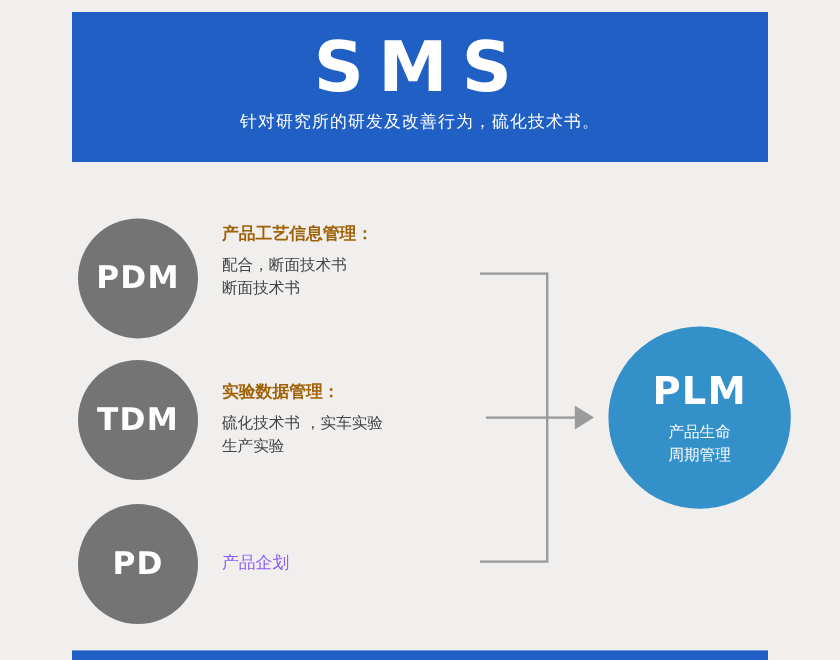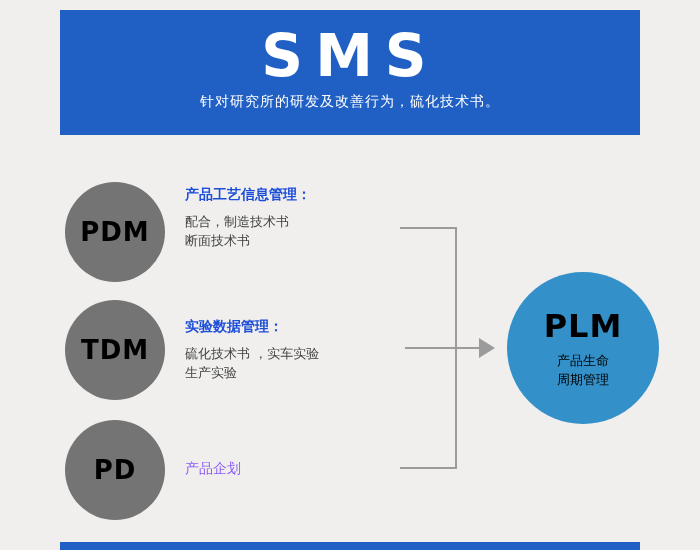--- a/index.html
+++ b/index.html
@@ -45,35 +45,35 @@
   }
 
   
   .circle {
     position: absolute;
     width: 100px; height: 100px;
     border-radius: 50%;
     display: flex;
     flex-direction: column;
     justify-content: center;
-    color: #000000;
+    color: #ffffff;
     text-align: center;
   }
   .circle.gray { background: #757474; left: 65px; }
   .circle .abbr { font-size: 26px; font-weight: bold; letter-spacing: 1px; }
   .circle-pdm { top: 182px; }
   .circle-tdm { top: 300px; }
   .circle-pd  { top: 420px; }
 
   
   .textblock { position: absolute; left: 185px; color: #444444; }
   .textblock .heading {
     font-size: 14px;
     font-weight: bold;
-    color: #1d4ed8;
+    color: #a16207;
     margin-bottom: 8px;
   }
   .textblock .line { font-size: 13px; line-height: 19px; }
   .block-pdm { top: 186px; }
   .block-tdm { top: 318px; }
   .block-pd  { top: 460px; }
   .block-pd .heading { font-weight: normal; color: #8b5cf6; margin-bottom: 0; }
 
   
   .connector { position: absolute; background: #9b9b9b; }
@@ -108,21 +108,21 @@
   <div class="banner">
     <div class="banner-title">SMS</div>
     <div class="banner-subtitle">针对研究所的研发及改善行为，硫化技术书。</div>
   </div>
 
   <div class="circle gray circle-pdm">
     <span class="abbr">PDM</span>
   </div>
   <div class="textblock block-pdm">
     <div class="heading">产品工艺信息管理：</div>
-    <div class="line">配合，制造技术书</div>
+    <div class="line">配合，断面技术书</div>
     <div class="line">断面技术书</div>
   </div>
 
   <div class="circle gray circle-tdm">
     <span class="abbr">TDM</span>
   </div>
   <div class="textblock block-tdm">
     <div class="heading">实验数据管理：</div>
     <div class="line">硫化技术书 ，实车实验</div>
     <div class="line">生产实验</div>

